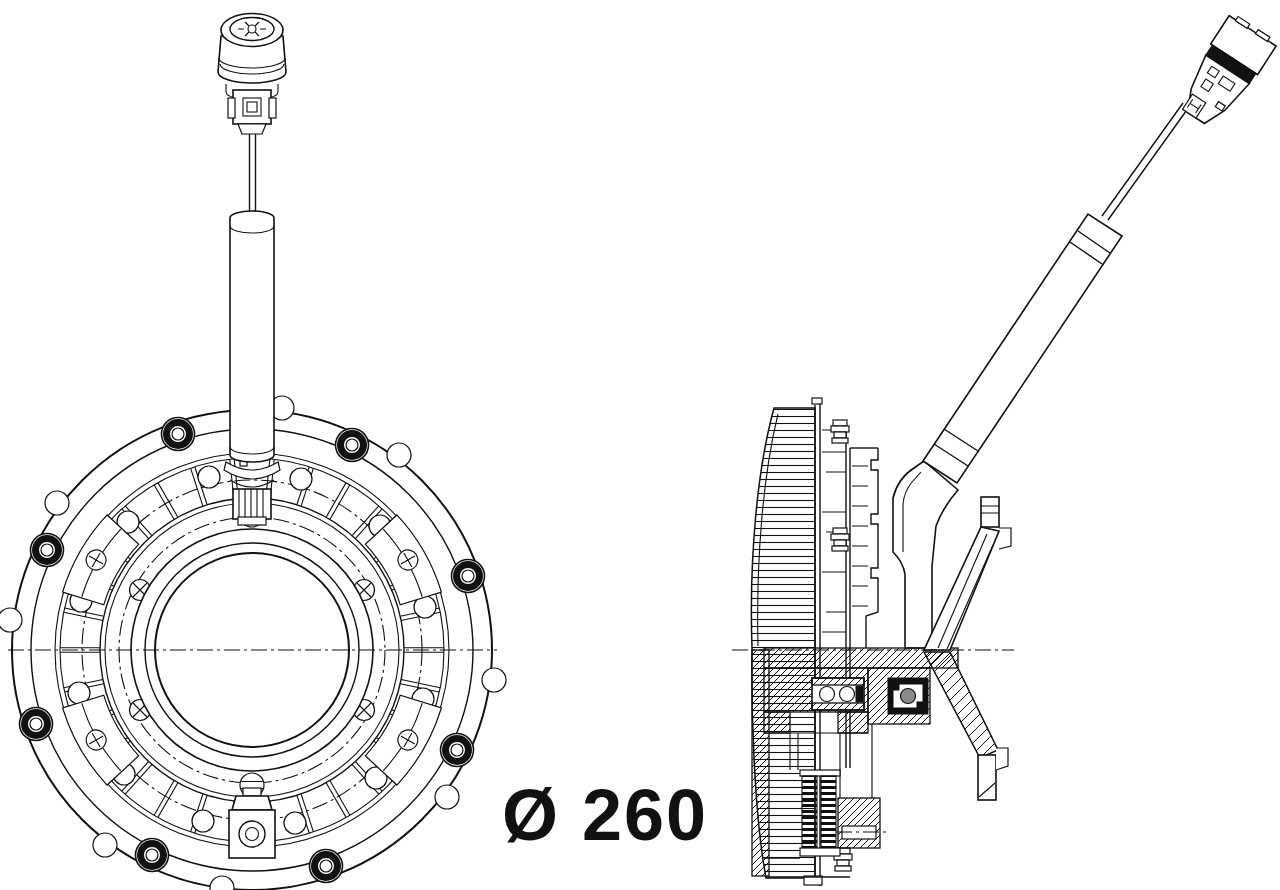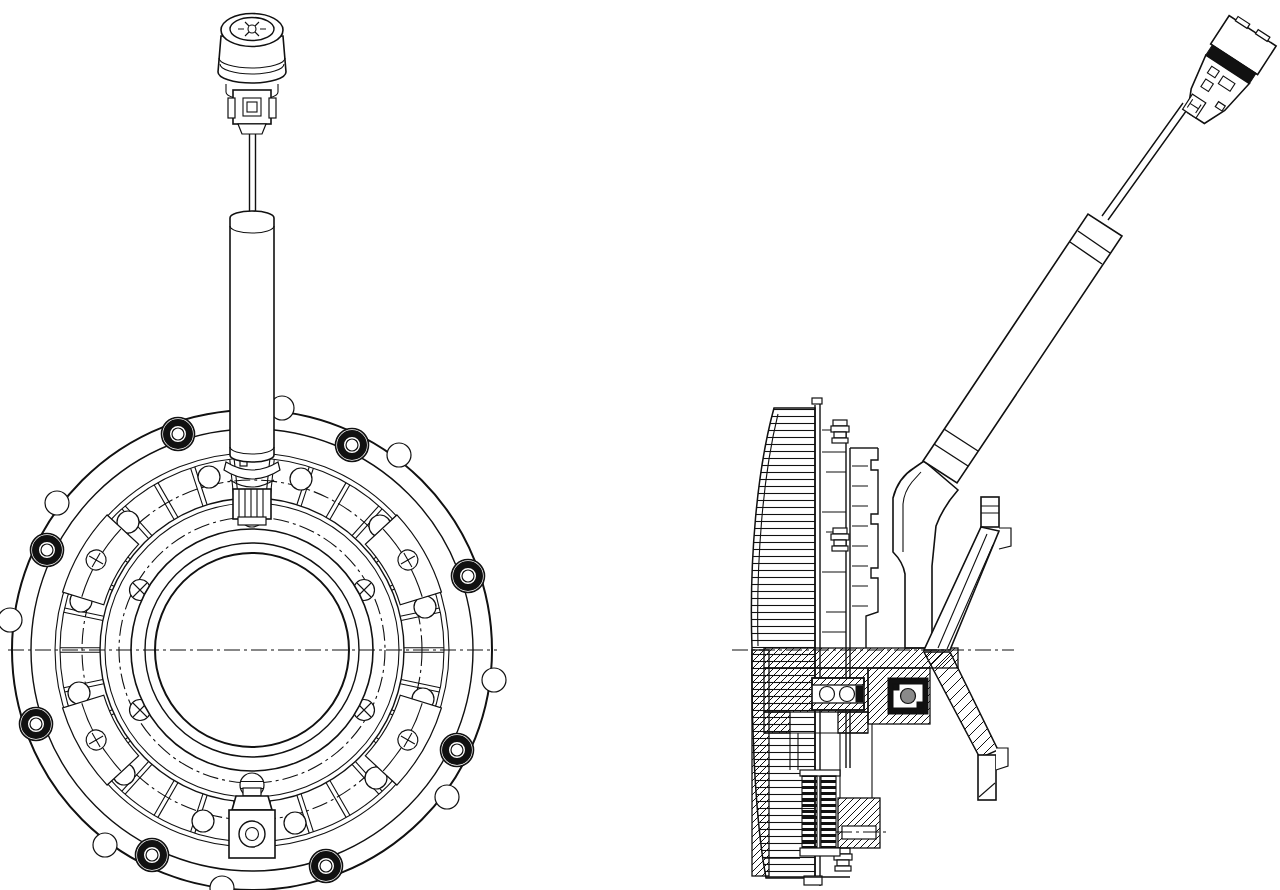--- a/index.html
+++ b/index.html
@@ -302,14 +302,15 @@
       <path d="M1183,104 V114 M1193,104 V114 M1183,109 H1193" class="ln1"></path>
       <rect x="1206" y="92" width="8" height="6" class="wfill1"></rect>
       <rect x="1176" y="10" width="14" height="5" class="wfill1"></rect>
       <rect x="1200" y="10" width="14" height="5" class="wfill1"></rect>
     </g>
 
     <path d="M732,650 H1014" class="dash"></path>
   </g>
 </svg>
 
+<div class="dim-label">Ø 260</div>
 
 </div>
 
 </body></html>

